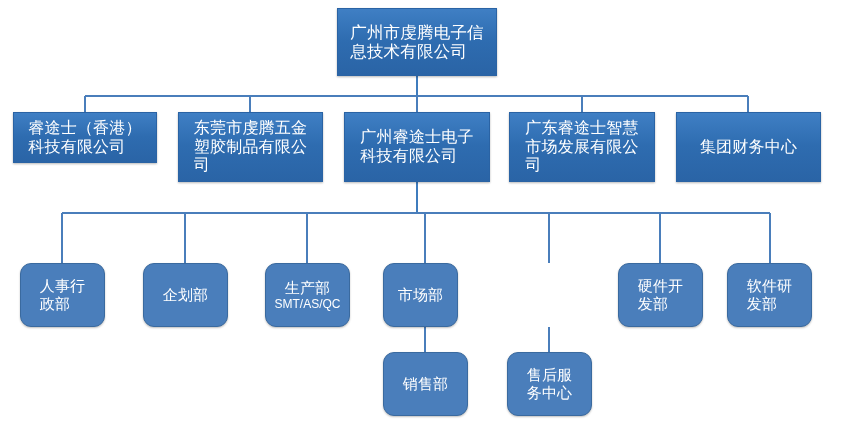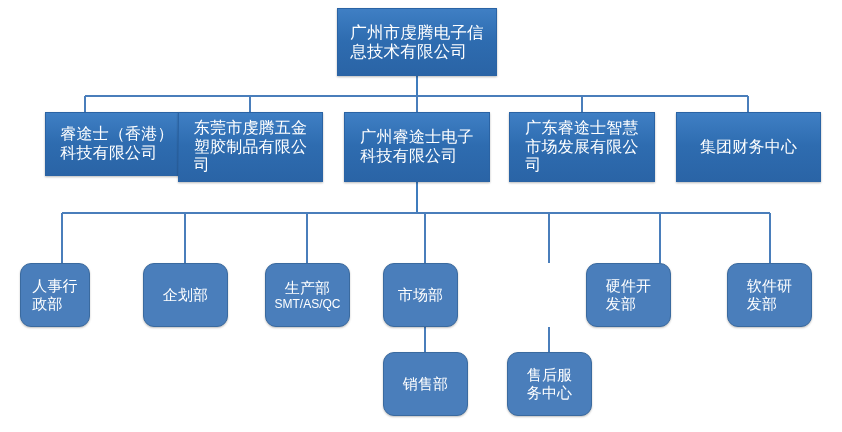--- a/index.html
+++ b/index.html
@@ -111,21 +111,21 @@
     <path class="conn-line" d="M 425 327 L 425 352"></path>
 
     <path class="conn-line" d="M 549 327 L 549 352"></path>
   </svg>
 
   <div class="node company root" style="left:337px; top:8px; width:160px; height:68px;">
     <span class="label">广州市虔腾电子信
 息技术有限公司</span>
   </div>
 
-  <div class="node company" style="left:13px; top:112px; width:144px; height:64px;margin-left:32px;">
+  <div class="node company" style="left:13px; top:112px; width:144px; height:51px;">
     <span class="label">睿途士（香港）
 科技有限公司</span>
   </div>
 
   <div class="node company" style="left:178px; top:112px; width:145px; height:70px;">
     <span class="label">东莞市虔腾五金
 塑胶制品有限公
 司</span>
   </div>
 
@@ -137,40 +137,40 @@
   <div class="node company" style="left:509px; top:112px; width:146px; height:70px;">
     <span class="label">广东睿途士智慧
 市场发展有限公
 司</span>
   </div>
 
   <div class="node company" style="left:676px; top:112px; width:145px; height:70px;">
     <span class="label">集团财务中心</span>
   </div>
 
-  <div class="node dept" style="left:20px; top:263px; width:70px; height:64px;">
+  <div class="node dept" style="left:20px; top:263px; width:85px; height:64px;">
     <span class="label">人事行
 政部</span>
   </div>
 
   <div class="node dept" style="left:143px; top:263px; width:85px; height:64px;">
     <span class="label">企划部</span>
   </div>
 
   <div class="node dept" style="left:265px; top:263px; width:85px; height:64px;">
     <span class="label">生产部</span>
     <span class="sublabel">SMT/AS/QC</span>
   </div>
 
   <div class="node dept" style="left:383px; top:263px; width:75px; height:64px;">
     <span class="label">市场部</span>
   </div>
 
 
-  <div class="node dept" style="left:586px; top:263px; width:85px; height:64px;">
+  <div class="node dept" style="left:618px; top:263px; width:85px; height:64px;">
     <span class="label">硬件开
 发部</span>
   </div>
 
   <div class="node dept" style="left:727px; top:263px; width:85px; height:64px;">
     <span class="label">软件研
 发部</span>
   </div>
 
   <div class="node dept" style="left:383px; top:352px; width:85px; height:64px;">

